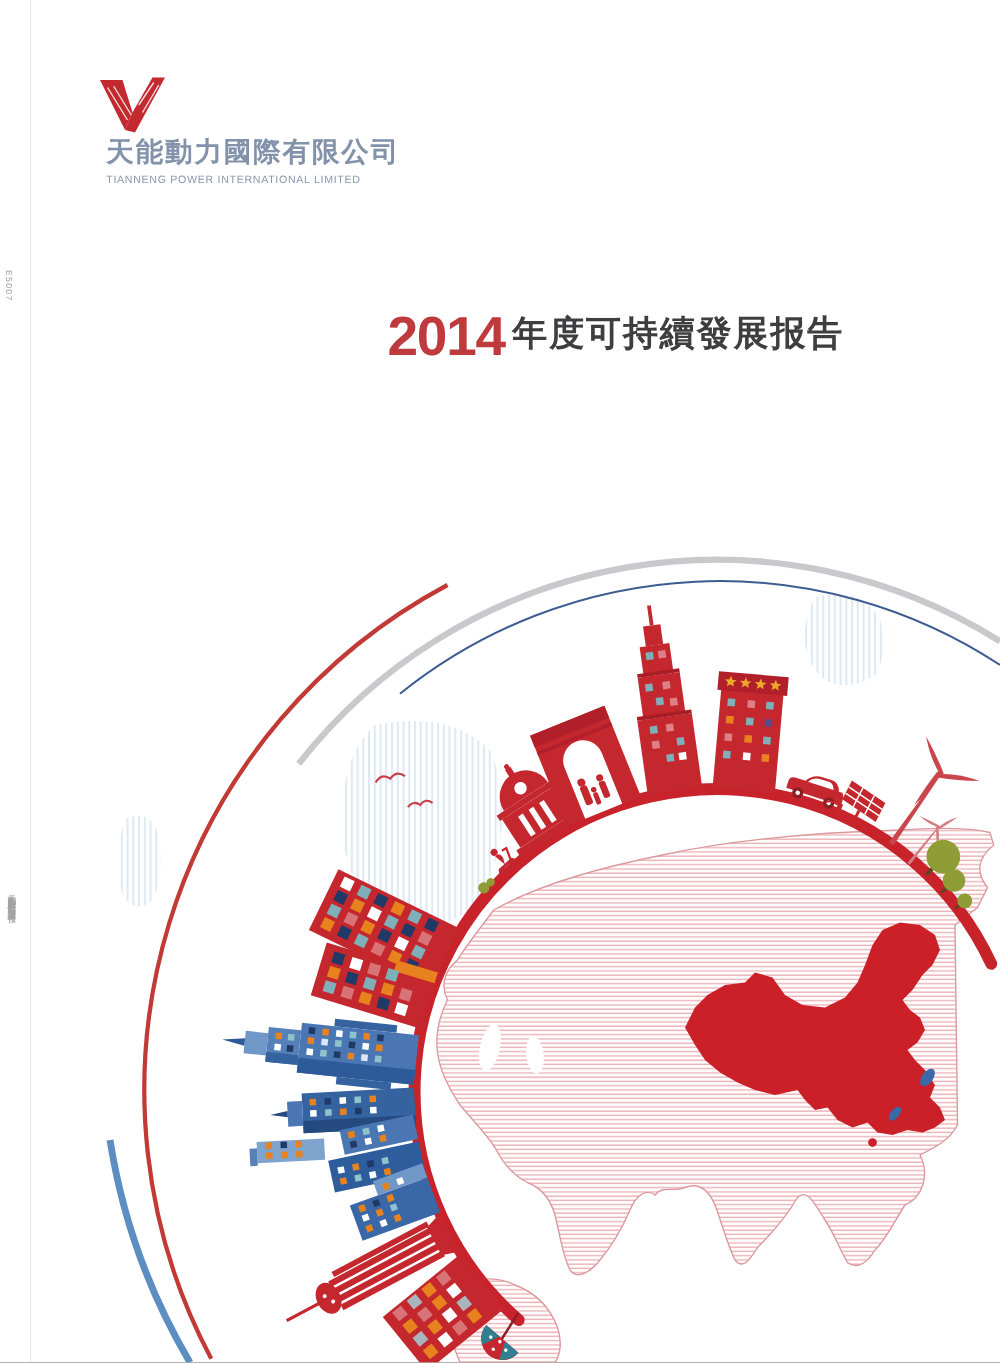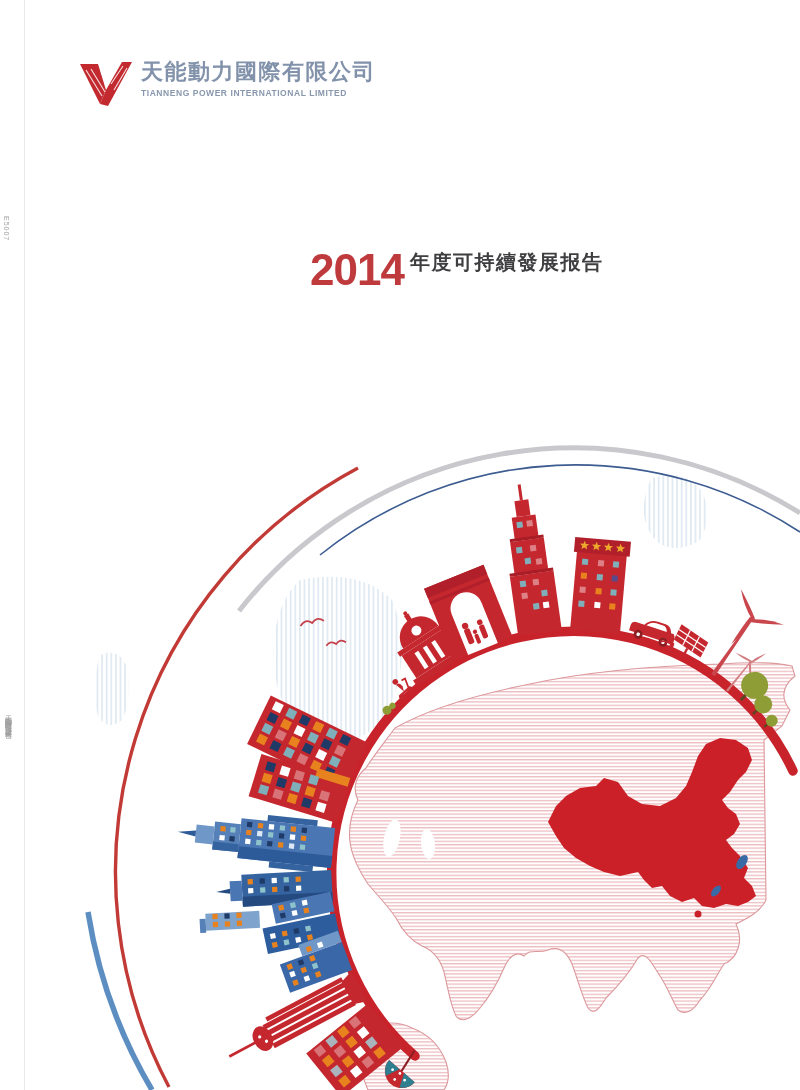--- a/index.html
+++ b/index.html
@@ -3,28 +3,28 @@
 <meta charset="utf-8">
 <style>
   html,body{margin:0;padding:0;background:#777;}
   .page{position:relative;width:800px;height:1090px;background:#ffffff;overflow:hidden;
         font-family:"Liberation Sans", sans-serif;margin:0 auto;}
   .spine-line{position:absolute;left:24px;top:0;width:1px;height:1090px;background:#e9e9e9;}
   .spine-mark{position:absolute;color:#8f8f8f;writing-mode:vertical-rl;font-size:7px;
         letter-spacing:1px;opacity:.85;}
   .spine-top{left:3px;top:216px;}
   .spine-bottom{left:3px;top:710px;}
-  .logo{position:absolute;left:78px;top:60px;display:flex;align-items:flex-start;}
+  .logo{position:absolute;left:78px;top:60px;display:flex;align-items:flex-start;flex-direction:column;}
   .logo-text{margin-left:7px;}
   .logo-zh{font-size:22px;font-weight:bold;color:#8292aa;letter-spacing:1.5px;line-height:1.1;}
-  .logo-en{font-size:8.5px;color:#8897ad;letter-spacing:.55px;margin-top:4px;font-weight:bold;}
+  .logo-en{font-size:8.5px;color:#8897ad;letter-spacing:.55px;margin-top:4px;font-weight:normal;}
   .title-block{position:absolute;left:310px;top:249px;display:flex;align-items:flex-start;}
   .title-year{font-size:44px;font-weight:bold;color:#bf3a3d;line-height:.95;letter-spacing:-1px;}
   .title-right{margin-left:6px;padding-top:2px;}
-  .title-zh{font-size:20px;font-weight:bold;color:#3e3e40;letter-spacing:1.5px;line-height:1.15;}
+  .title-zh{font-size:28px;font-weight:bold;color:#3e3e40;letter-spacing:1.5px;line-height:1.15;}
   .title-en{font-size:16.5px;font-weight:bold;color:#8c8c8c;letter-spacing:.2px;line-height:1.1;}
   svg{display:block;}
 </style>
 </head>
 <body>
 
 <div class="page">
 
   <svg width="800" height="1090" viewBox="0 0 800 1090" style="position:absolute;left:0;top:0">
     <defs>

